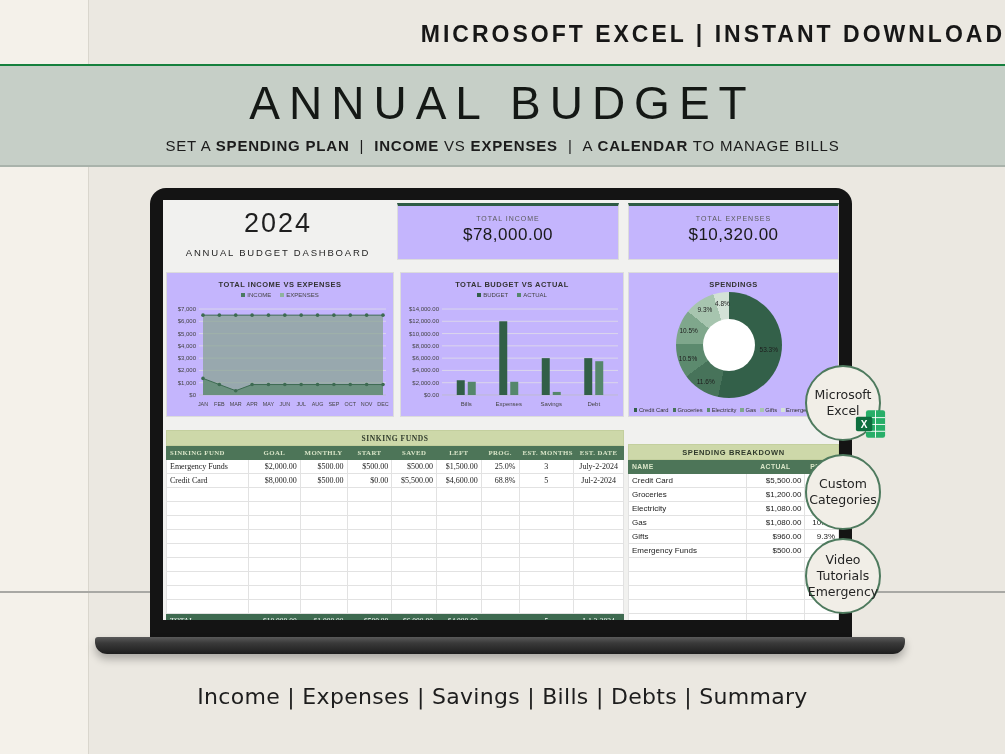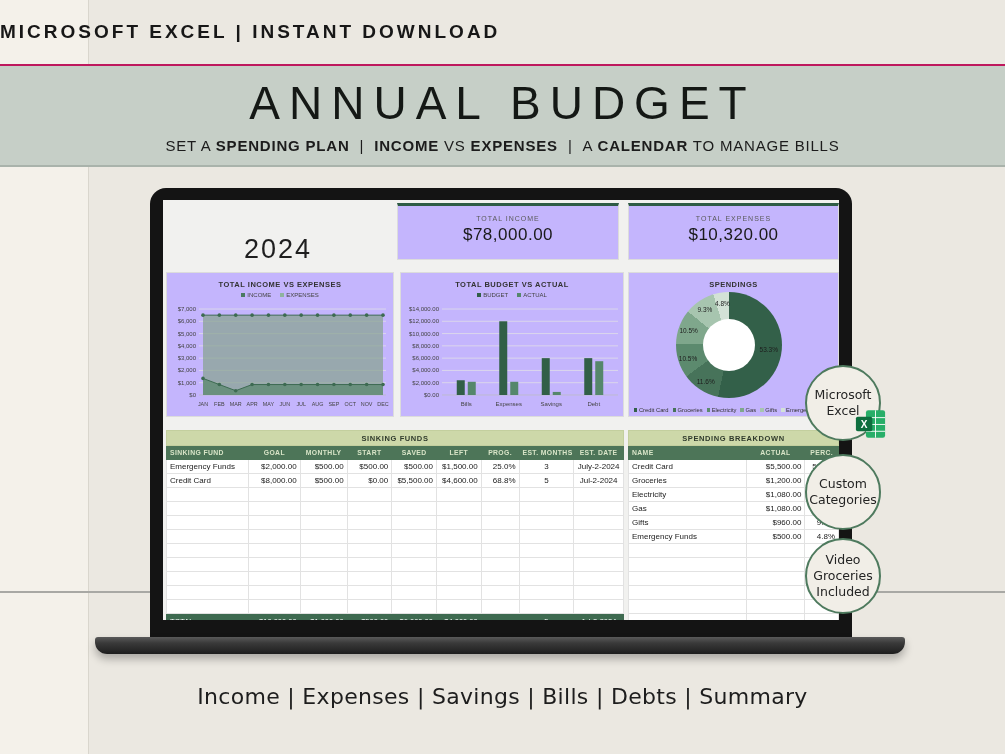--- a/index.html
+++ b/index.html
@@ -1,42 +1,42 @@
 <!DOCTYPE html>
 <html><head>
 <meta charset="utf-8">
 <style>
   html,body{margin:0;padding:0;background:#d8d5ce;}
   .stage{position:relative;width:1005px;height:754px;background:#ebe8e1;overflow:hidden;
          font-family:"Liberation Sans","DejaVu Sans",sans-serif;}
   .left-band{position:absolute;left:0;top:0;width:88px;height:754px;background:#f4f1ea;border-right:1px solid #d9d6cd;}
   .desk-line{position:absolute;left:0;top:591px;width:1005px;height:2px;background:#a8a8a4;}
 
-  .top-text{position:absolute;top:21px;left:0;width:1005px;text-align:left;
-            font-size:19px;letter-spacing:3px;font-weight:600;color:#171717;}
+  .top-text{position:absolute;top:21px;left:0;width:1005px;text-align:right;
+            font-size:23px;letter-spacing:3px;font-weight:600;color:#171717;}
 
   .banner{position:absolute;top:64px;left:0;width:1005px;height:103px;background:#c6cfc7;
-          border-top:2px solid #be185d;border-bottom:2px solid #a9b3ab;box-sizing:border-box;text-align:center;}
+          border-top:2px solid #15803d;border-bottom:2px solid #a9b3ab;box-sizing:border-box;text-align:center;}
   .banner-title{margin-top:10px;font-size:46px;font-weight:300;letter-spacing:9px;color:#141815;}
   .banner-subtitle{margin-top:7px;font-size:15px;letter-spacing:.8px;color:#1c1c1c;}
   .banner-subtitle .b{font-weight:bold;}
   .banner-subtitle .sep{margin:0 10px;}
 
   
   .laptop-screen{position:absolute;left:150px;top:188px;width:702px;height:449px;background:#141414;
                  border-radius:16px 16px 0 0;z-index:10;}
   .screen-inner{position:absolute;left:13px;top:12px;width:676px;height:420px;background:#f1f1ef;overflow:hidden;}
   .laptop-base{position:absolute;left:95px;top:637px;width:810px;height:17px;z-index:11;
                background:linear-gradient(#5a5a5a 0%,#3a3a3a 35%,#1d1d1d 100%);
                border-radius:3px 3px 12px 12px;box-shadow:0 5px 9px rgba(0,0,0,.28);}
 
   
   .card{position:absolute;background:#c4b5fd;border:1px solid #dcdcdc;box-sizing:border-box;}
   .dash-title{position:absolute;left:3px;top:8px;width:224px;text-align:center;color:#1f1f1f;}
-  .dash-year{font-size:27px;letter-spacing:2px;margin-top:26px;}
+  .dash-year{font-size:27px;letter-spacing:2px;}
   .dash-sub{margin-top:8px;font-size:9.5px;letter-spacing:1.8px;}
   .sum-card{border-top:3px solid #2e5b45;text-align:center;}
   .sum-label{margin-top:9px;font-size:7px;letter-spacing:1px;color:#5a5a5a;}
   .sum-value{margin-top:3px;font-size:17px;letter-spacing:.5px;color:#1a1a1a;}
 
   .chart-title{padding-top:7px;text-align:center;font-size:7.5px;letter-spacing:.5px;color:#333;font-weight:bold;white-space:nowrap;overflow:hidden;}
   .chart-legend{display:flex;justify-content:center;gap:9px;margin-top:3px;font-size:6px;color:#444;align-items:center;}
   .chart-legend .li{display:inline-flex;align-items:center;gap:2px;}
   .chart-legend i{display:inline-block;width:4px;height:4px;}
   .plot{position:absolute;left:0;top:26px;}
@@ -223,21 +223,21 @@
         <div class="donut-legend" id="legend-donut">
             <span class="li"><i style="background:#336049"></i>Credit Card</span>
             <span class="li"><i style="background:#47735a"></i>Groceries</span>
             <span class="li"><i style="background:#5c8a6e"></i>Electricity</span>
             <span class="li"><i style="background:#7fa78c"></i>Gas</span>
             <span class="li"><i style="background:#a7c5af"></i>Gifts</span>
             <span class="li"><i style="background:#d3e2d6"></i>Emergency Funds</span>
           </div>
       </div>
 
-      <div class="dtable" id="sinking-table" style="left:3px;top:230px;width:458px;">
+      <div class="dtable" id="sinking-table" style="left:3px;top:230px;width:458px;font-family:Liberation Serif, serif;">
           <table>
             <colgroup>
               <col style="width:18%">
               <col style="width:11.3%">
               <col style="width:10.3%">
               <col style="width:9.8%">
               <col style="width:9.8%">
               <col style="width:9.8%">
               <col style="width:8.3%">
               <col style="width:12%">
@@ -386,21 +386,21 @@
                 <td style="text-align:right">$500.00</td>
                 <td style="text-align:right">$6,000.00</td>
                 <td style="text-align:right">$4,000.00</td>
                 <td style="text-align:right"></td>
                 <td style="text-align:center">5</td>
                 <td style="text-align:center">Jul-2-2024</td>
               </tr>
             </tbody>
           </table>
         </div>
-      <div class="dtable" id="spending-table" style="left:465px;top:230px;width:211px;">
+      <div class="dtable" id="spending-table" style="left:465px;top:244px;width:211px;">
           <table>
             <colgroup>
               <col style="width:56%">
               <col style="width:28%">
               <col style="width:16%">
             </colgroup>
             <tbody>
               <tr class="tband">
                 <td colspan="3">SPENDING BREAKDOWN</td>
               </tr>
@@ -488,17 +488,17 @@
         <line x1="22.5" y1="1" x2="22.5" y2="31"></line>
       </g>
       <rect x="1" y="8" width="18" height="16" rx="2" fill="#0e6e3e"></rect>
       <text x="10" y="20.5" text-anchor="middle" font-size="11" font-weight="bold" fill="#ffffff" font-family="Liberation Sans, sans-serif">X</text>
     </svg>
   </div>
   <div class="badge" style="left:805px;top:454px;">
     <span>Custom Categories</span>
   </div>
   <div class="badge" style="left:805px;top:538px;">
-    <span>Video Groceries Included</span>
+    <span>Video Tutorials Emergency</span>
   </div>
 
   <div class="footer-nav">Income | Expenses | Savings | Bills | Debts | Summary</div>
 </div>
 
 </body></html>

